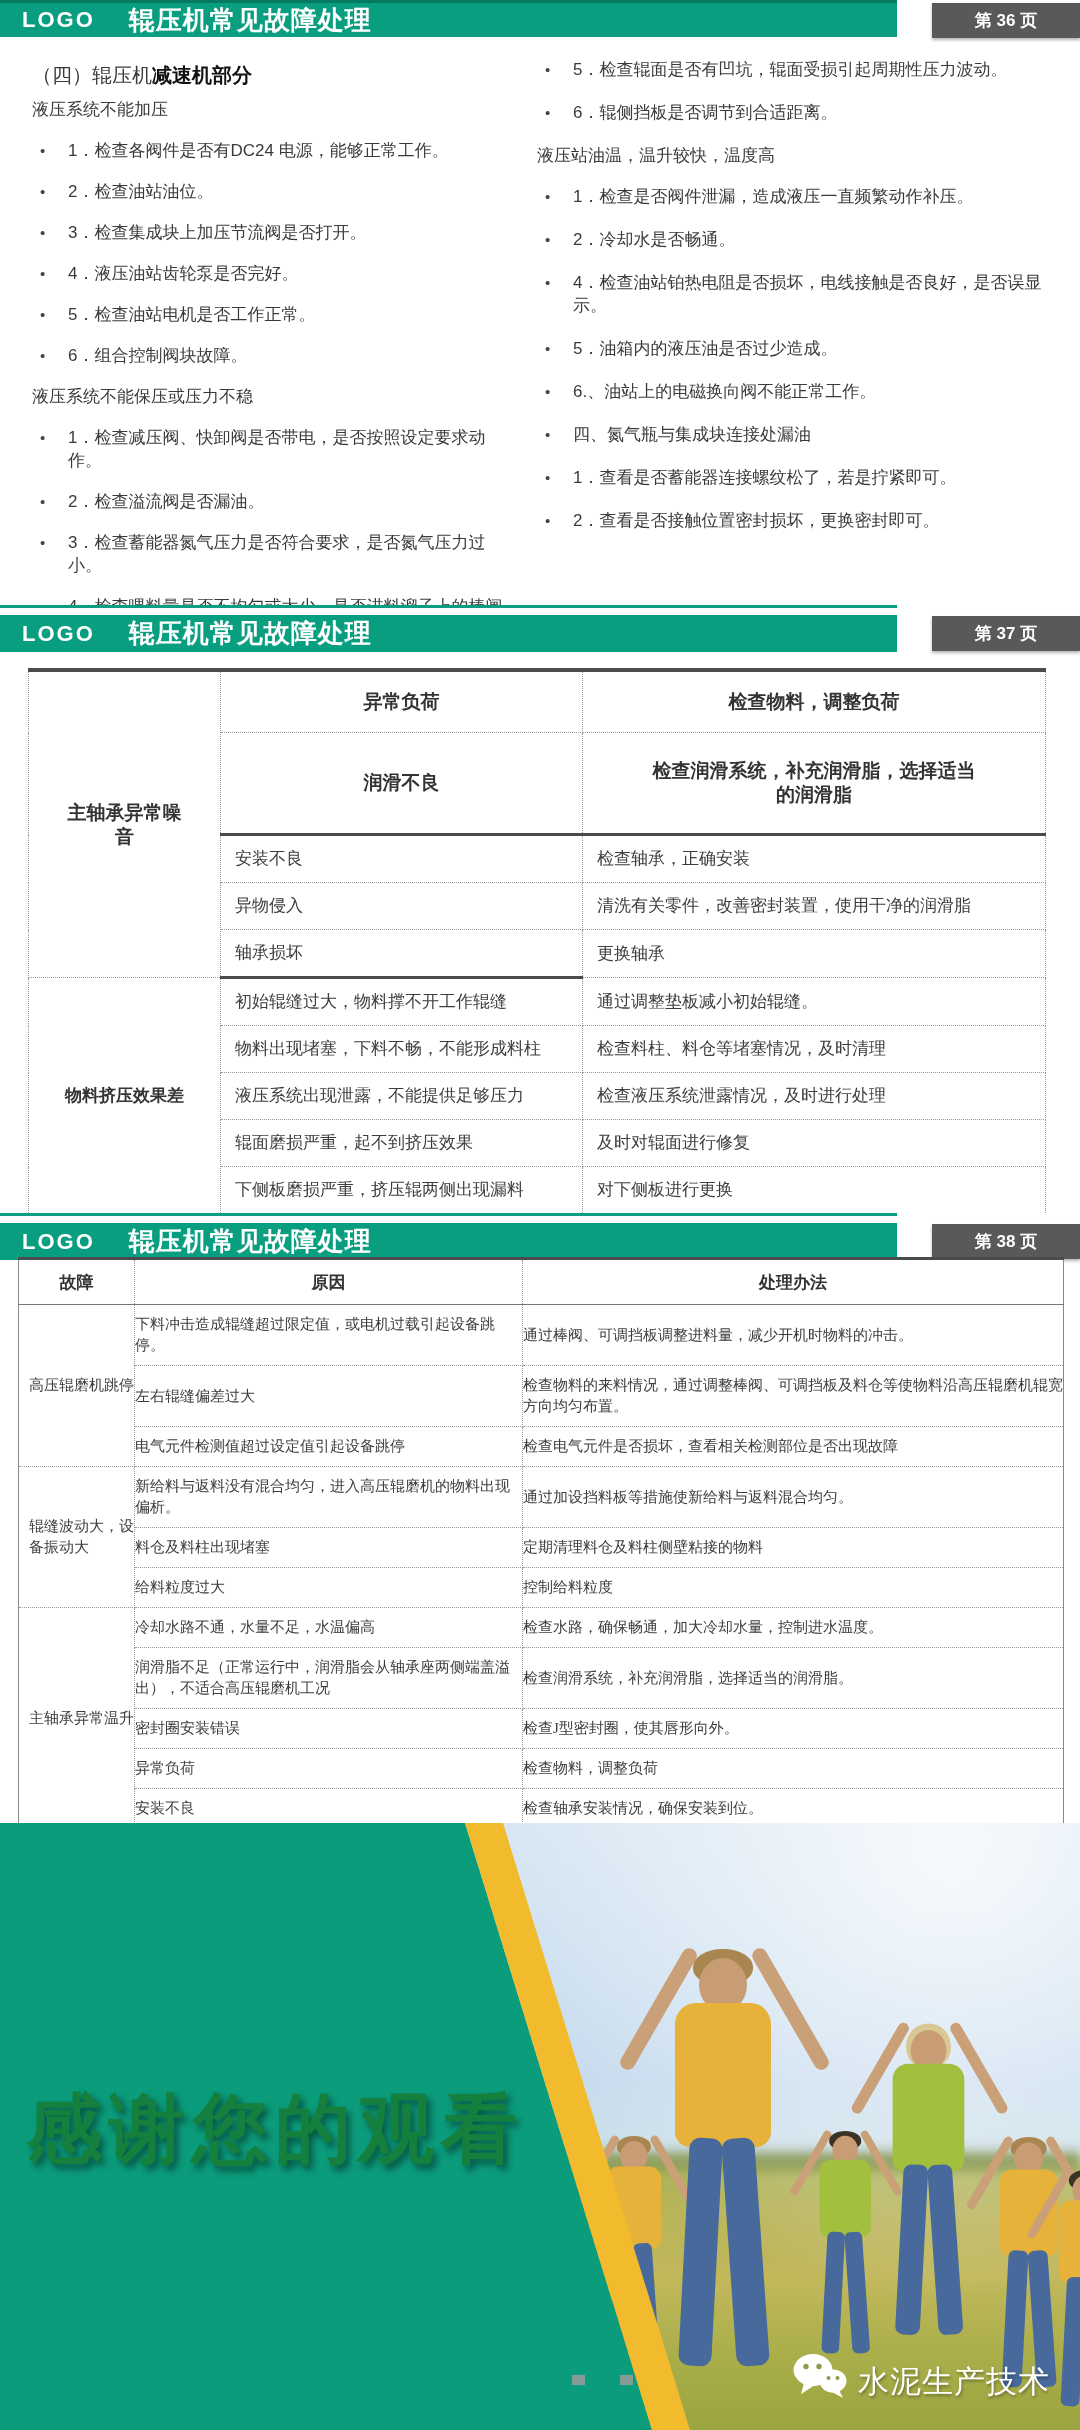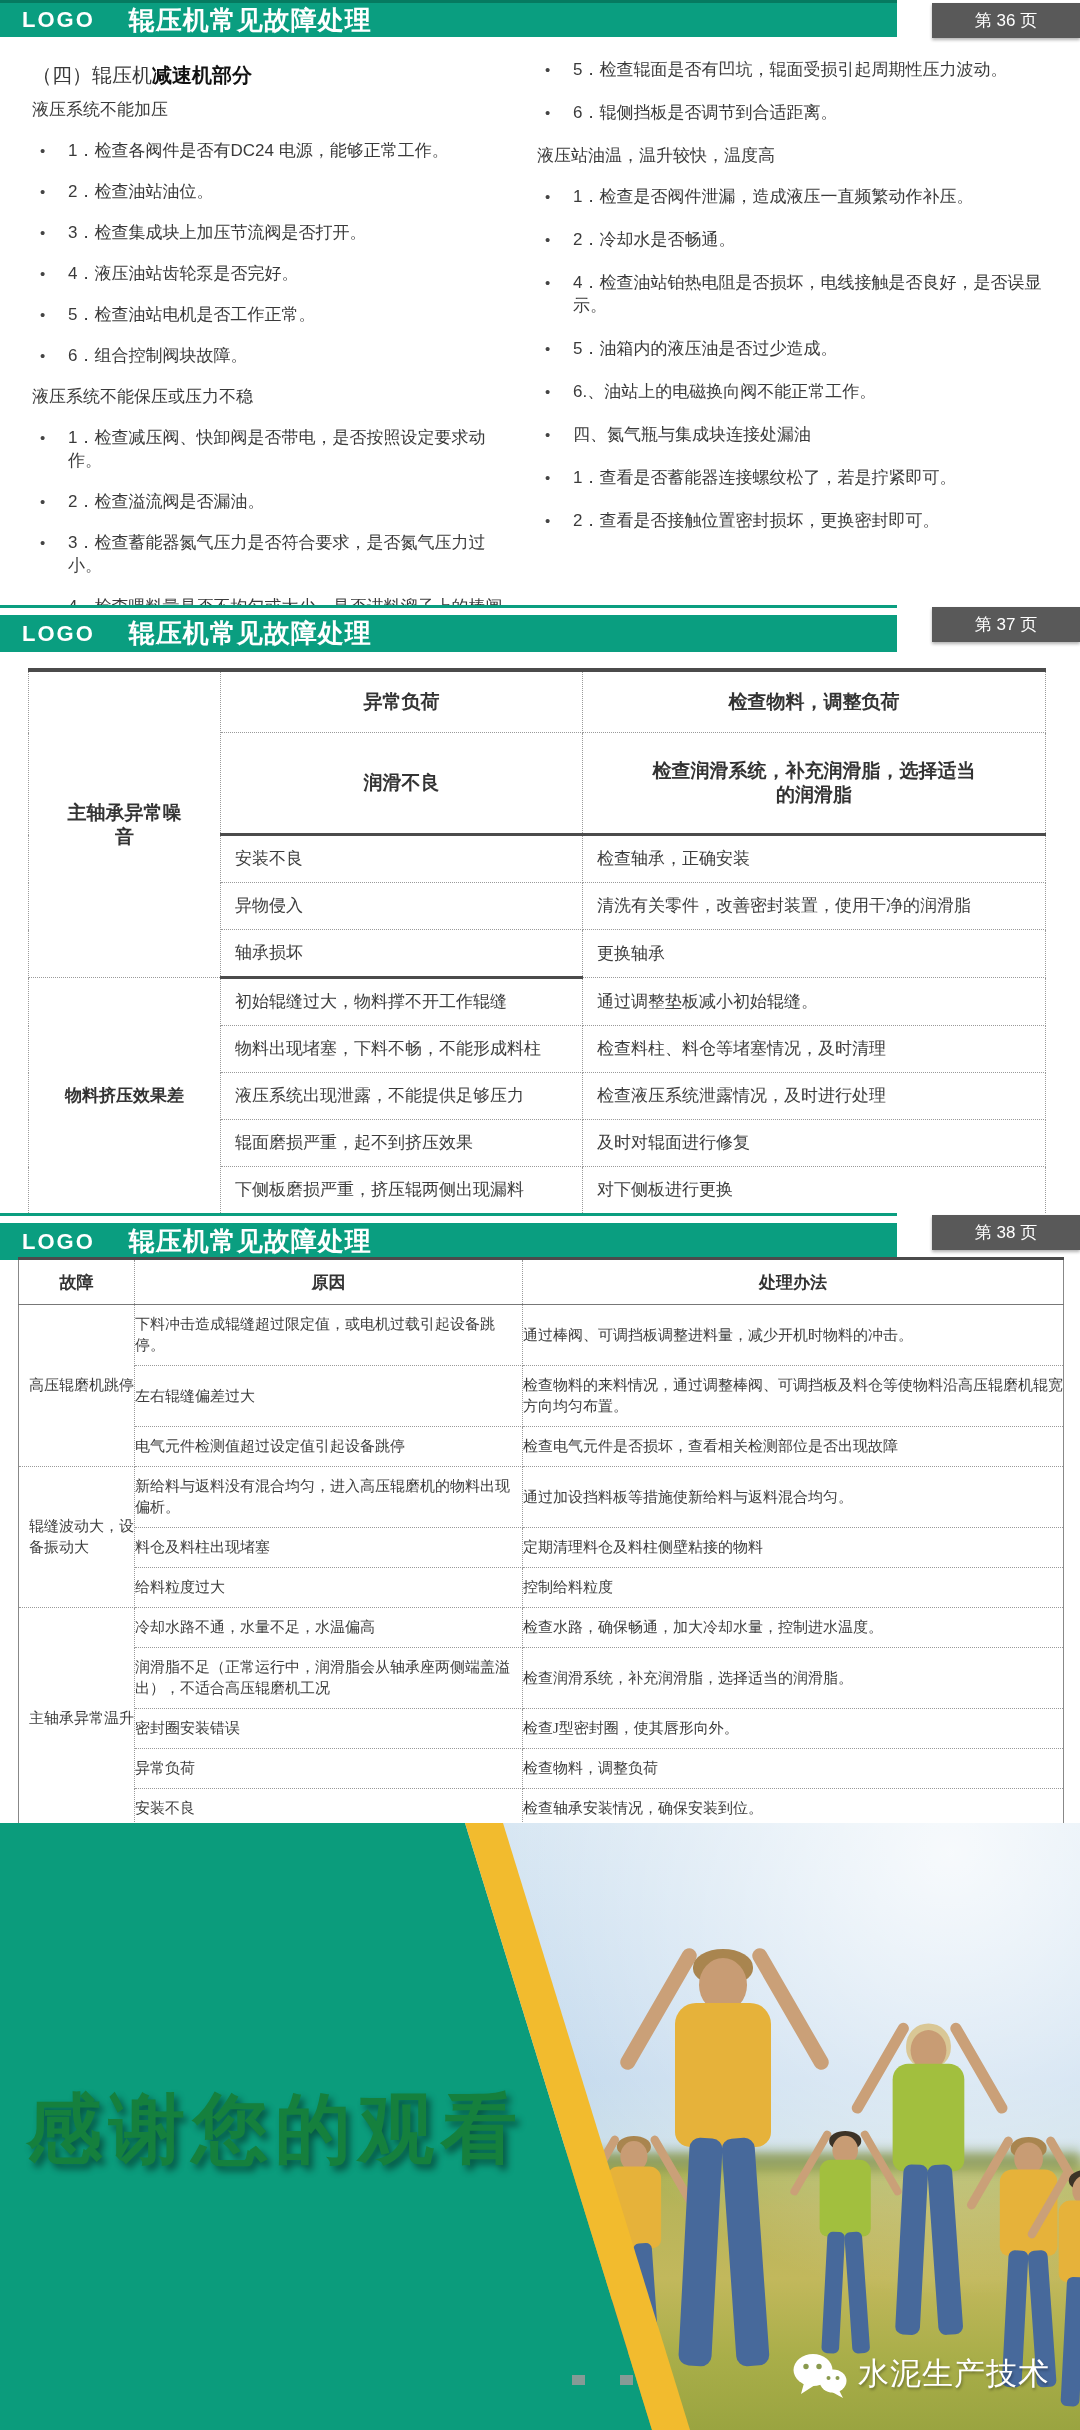--- a/index.html
+++ b/index.html
@@ -16,28 +16,28 @@
   
   .hd-overline{position:absolute;left:0;width:897px;height:3px;background:#0a9e80;}
   .hd-bar{
     position:absolute;left:0;width:897px;height:37px;background:#0a9e80;
     color:#fff;display:flex;align-items:center;box-sizing:border-box;padding-left:22px;
   }
   .hd-bar .brand{font-weight:bold;font-size:22px;letter-spacing:2px;}
   .hd-bar .ttl{font-weight:bold;font-size:26px;margin-left:34px;letter-spacing:1px;}
   .hd-badge{
     position:absolute;right:0;width:148px;height:35px;background:#595959;color:#fff;
-    font-size:17px;font-weight:normal;display:flex;align-items:center;justify-content:center;
+    font-size:17px;font-weight:bold;display:flex;align-items:center;justify-content:center;
     box-shadow:0 2px 3px rgba(0,0,0,.3);
   }
   #slide36 .hd-bar{top:0;border-top:3px solid #067a60;}
   #slide36 .hd-badge{top:3px;}
   #slide37 .hd-overline,#slide38 .hd-overline{top:0;}
   #slide37 .hd-bar,#slide38 .hd-bar{top:10px;}
-  #slide37 .hd-badge,#slide38 .hd-badge{top:2px;}
+  #slide37 .hd-badge,#slide38 .hd-badge{top:11px;}
 
   
   .serifTxt{font-family:Liberation Sans, sans-serif;color:#3a3a3a;}
   #s36-heading{position:absolute;left:32px;top:62px;font-size:20px;}
   #s36-heading .bold{font-weight:bold;color:#111;}
   .col{position:absolute;font-size:17px;line-height:23px;}
   #s36-left{left:32px;top:98px;width:478px;}
   #s36-right{left:537px;top:58px;width:536px;}
   .secTitle{margin:0 0 18px 0;}
   .item{position:relative;padding-left:36px;margin-bottom:18px;}
@@ -100,21 +100,21 @@
     clip-path:polygon(0 0,465px 0,652px 607px,0 607px);}
   #ov-yellow{position:absolute;inset:0;background:#f2bb2e;
     clip-path:polygon(465px 0,503px 0,690px 607px,652px 607px);}
   #thanks{
     position:absolute;left:26px;top:256px;color:#15803d;font-weight:bold;font-size:76px;
     letter-spacing:7px;text-shadow:4px 5px 7px rgba(0,0,0,.45);z-index:5;
     font-family:"Liberation Sans", sans-serif;white-space:nowrap;
   }
   .dot{position:absolute;width:13px;height:10px;background:#9b9b9b;opacity:.85;z-index:6;}
   #dot1{left:572px;top:552px;} #dot2{left:620px;top:552px;}
-  #brandRow{position:absolute;right:30px;top:530px;display:flex;align-items:flex-start;z-index:6;}
+  #brandRow{position:absolute;right:30px;top:530px;display:flex;align-items:flex-end;z-index:6;}
   #brandRow .brandTxt{color:#fff;font-size:31px;margin-left:10px;
     text-shadow:1px 2px 3px rgba(0,0,0,.35);letter-spacing:1px;}
 </style>
 </head>
 <body>
 
 <section class="slide" id="slide36">
   <div class="hd-bar">
     <span class="brand">LOGO</span>
     <span class="ttl">辊压机常见故障处理</span>

